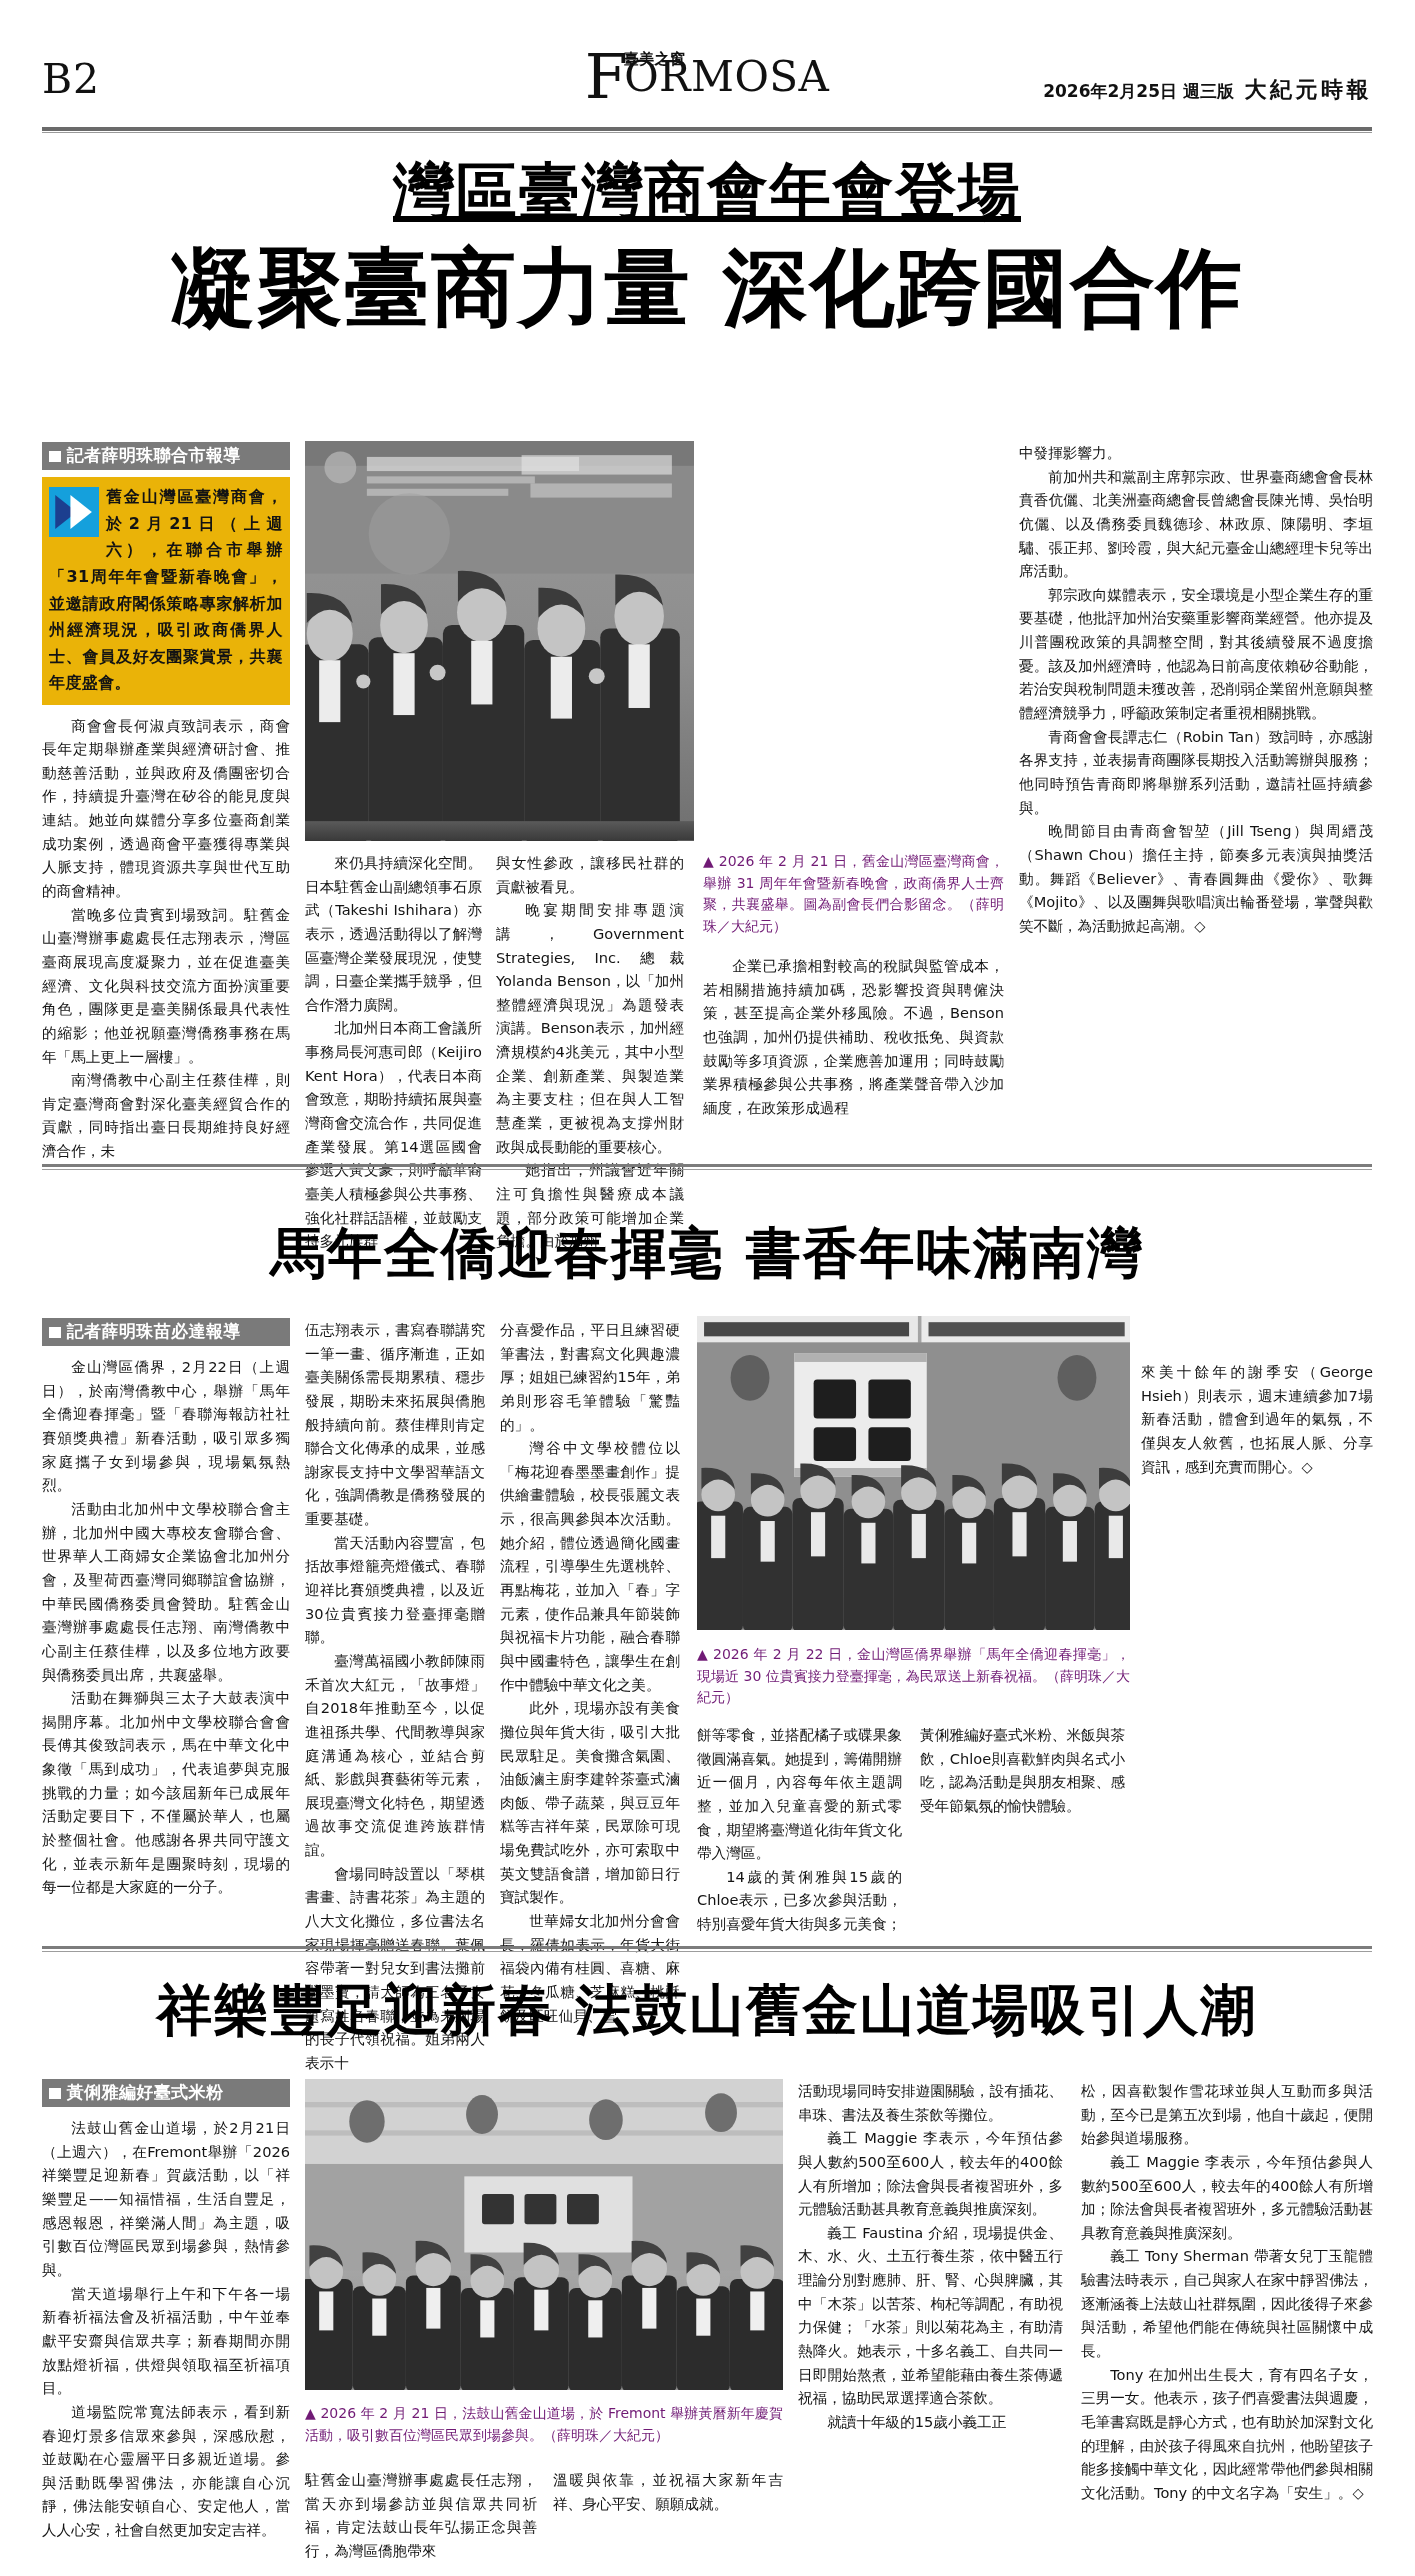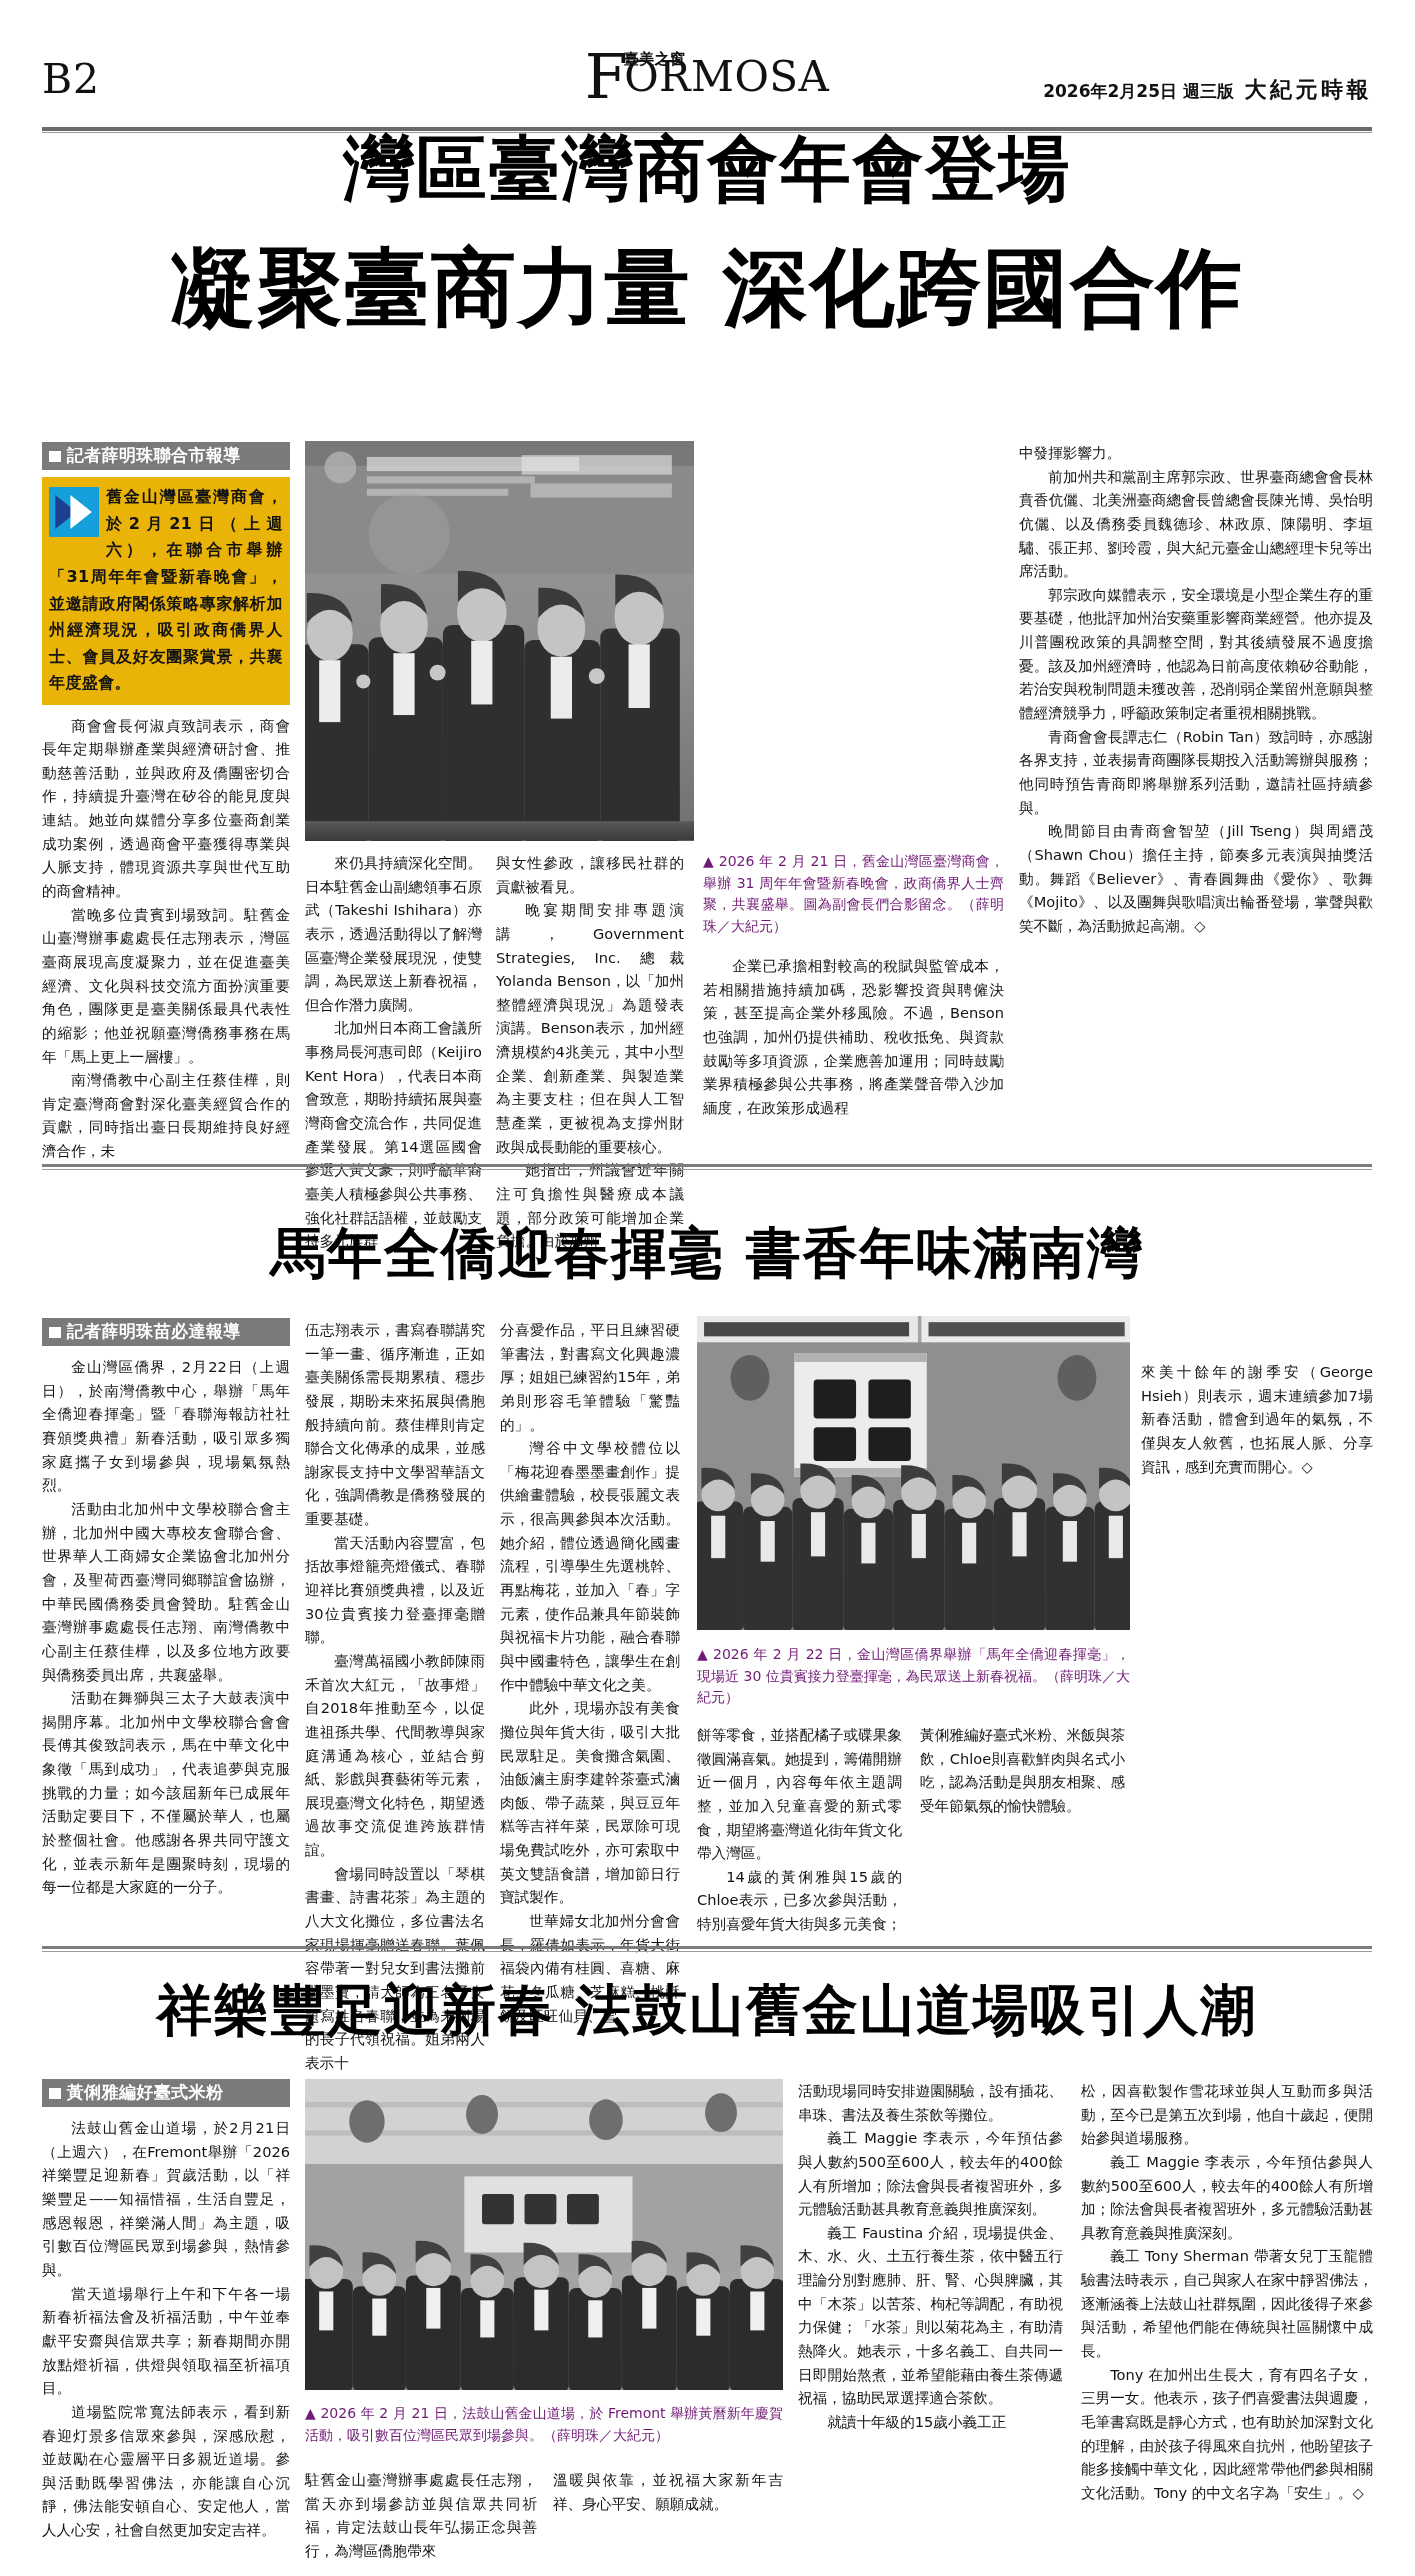--- a/index.html
+++ b/index.html
@@ -27,21 +27,21 @@
   .dateline{position:absolute;right:0;top:19.5px;display:flex;align-items:baseline;gap:10.6px;white-space:nowrap;}
   .dateline .dt{font-size:17px;font-weight:600;color:#111;}
   .dateline .brand{font-size:22px;font-weight:700;letter-spacing:3.5px;color:#111;}
 
   .rule-top{position:absolute;left:42px;top:127px;width:1330px;height:3.5px;background:#6a6a6a;}
   .rule-top2{position:absolute;left:42px;top:132px;width:1330px;height:0.9px;background:#9a9a9a;}
 
   
   .hl-main{position:absolute;left:42px;width:1330px;text-align:center;color:#000;
      font-family:"DejaVu Sans","Liberation Sans",sans-serif;font-weight:700;}
-  .hl-l1{top:132px;font-size:71px;line-height:1.04;letter-spacing:1.8px;}
+  .hl-l1{top:159px;font-size:61px;line-height:1.04;letter-spacing:1.8px;text-decoration:underline;}
   .hl-l2{top:244px;font-size:85px;line-height:1.04;letter-spacing:1.8px;}
 
   .hl-two{position:absolute;left:42px;width:1330px;text-align:center;color:#000;
      font-weight:700;font-size:55px;line-height:1.1;letter-spacing:1.8px;}
 
   
   .sec-rule{position:absolute;left:42px;width:1330px;height:2.7px;background:#7c7c7c;}
   .sec-rule.thin{height:0.9px;background:#9d9d9d;}
 
   
@@ -173,21 +173,21 @@
       <g fill="#d8d8d8" opacity=".9">
         <circle cx="150" cy="262" r="9"></circle>
           <circle cx="330" cy="266" r="9"></circle>
         <circle cx="66" cy="272" r="8"></circle>
       </g>
       <rect y="430" width="440" height="22" fill="url(#floorA1)"></rect>
     </svg>
   </div>
 
   <div class="col" style="left:305px;top:851px;width:177px;height:265px;">
-    <p>來仍具持續深化空間。日本駐舊金山副總領事石原武（Takeshi Ishihara）亦表示，透過活動得以了解灣區臺灣企業發展現況，使雙調，為民眾送上新春祝福，但合作潛力廣闊。</p>
+    <p>來仍具持續深化空間。日本駐舊金山副總領事石原武（Takeshi Ishihara）亦表示，透過活動得以了解灣區臺灣企業發展現況，使雙調，日臺企業攜手競爭，但合作潛力廣闊。</p>
     <p>北加州日本商工會議所事務局長河惠司郎（Keijiro Kent Hora），代表日本商會致意，期盼持續拓展與臺灣商會交流合作，共同促進產業發展。第14選區國會參選人黃文豪，則呼籲華裔臺美人積極參與公共事務、強化社群話語權，並鼓勵支持多元族群</p>
   </div>
 
   <div class="col" style="left:496px;top:851px;width:188px;height:265px;">
     <p class="noind">與女性參政，讓移民社群的貢獻被看見。</p>
     <p>晚宴期間安排專題演講，Government Strategies, Inc. 總裁 Yolanda Benson，以「加州整體經濟與現況」為題發表演講。Benson表示，加州經濟規模約4兆美元，其中小型企業、創新產業、與製造業為主要支柱；但在與人工智慧產業，更被視為支撐州財政與成長動能的重要核心。</p>
     <p>她指出，州議會近年關注可負擔性與醫療成本議題，部分政策可能增加企業負擔。由於加州</p>
   </div>
 
   <div class="cap" style="left:703px;top:851px;width:301px;">▲ 2026 年 2 月 21 日，舊金山灣區臺灣商會，舉辦 31 周年年會暨新春晚會，政商僑界人士齊聚，共襄盛舉。圖為副會長們合影留念。（薛明珠／大紀元）</div>

